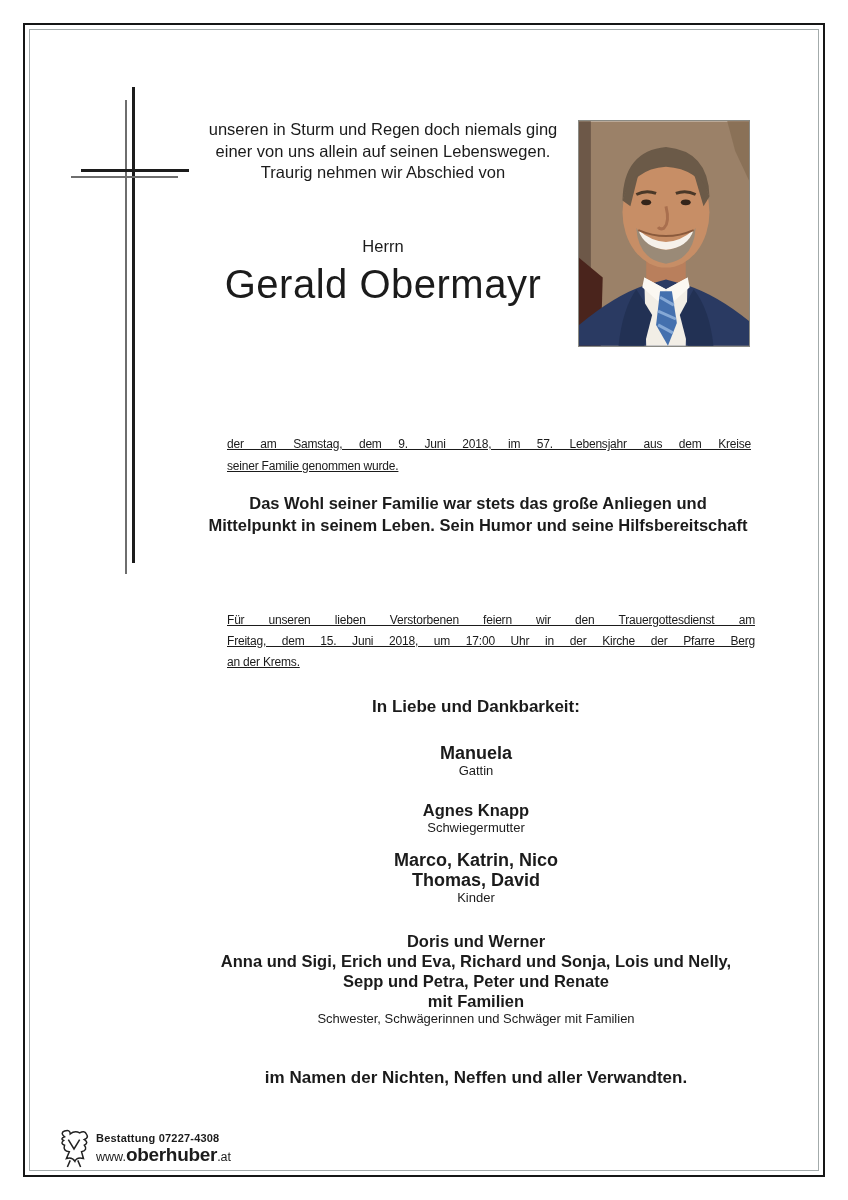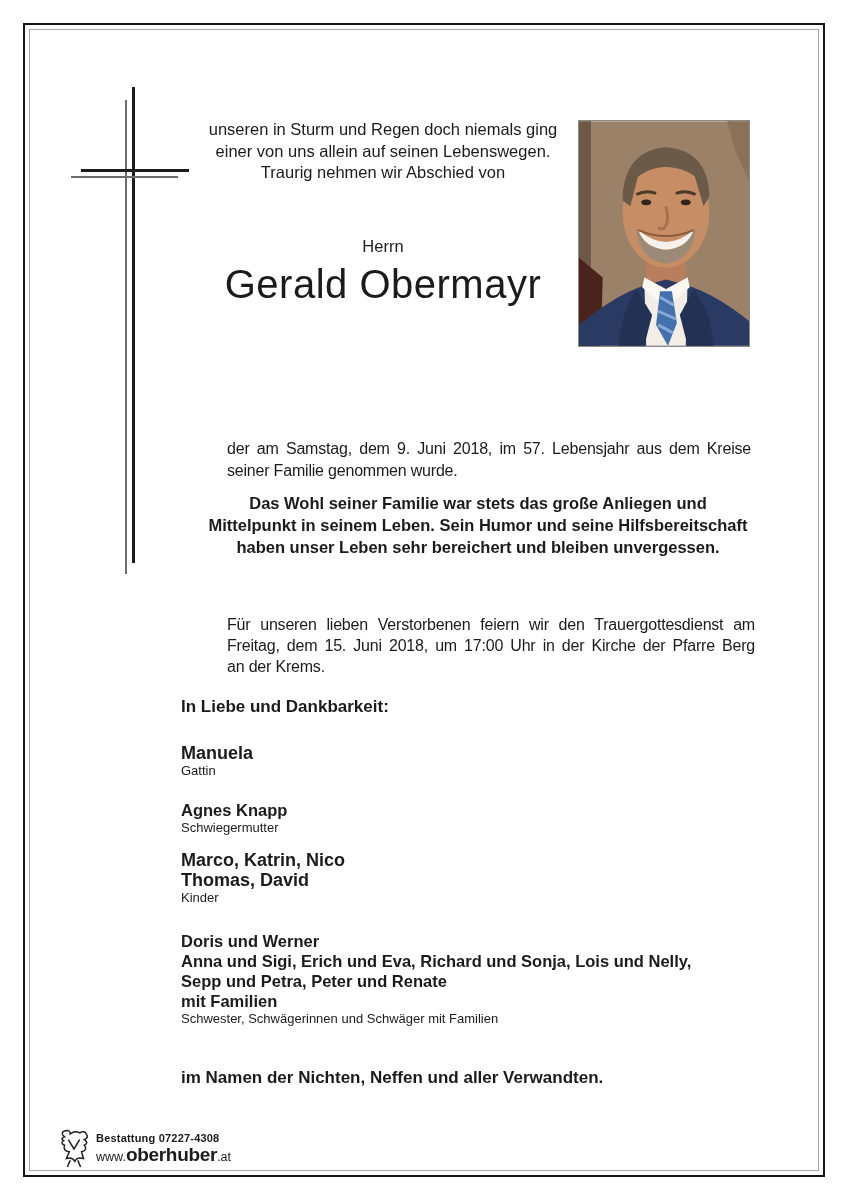--- a/index.html
+++ b/index.html
@@ -36,34 +36,35 @@
     text-align: center; font-size: 40px; font-weight: 400; letter-spacing: 0.5px;
     margin: 0;
   }
 
   .photo-frame {
     position: absolute; left: 578px; top: 120px; width: 172px; height: 227px;
     border: 1px solid #8b8b85; box-sizing: border-box; overflow: hidden;
   }
   .photo-frame svg { display: block; }
 
-  .para { position: absolute; font-size: 16px; line-height: 21.5px; letter-spacing: -0.2px; }
+  .para { position: absolute; font-size: 12px; line-height: 21.5px; letter-spacing: -0.2px; text-decoration: underline; }
   .para .jline { display: block; text-align-last: justify; text-align: justify; }
   .para .lline { display: block; text-align: left; }
 
   .death-para   { left: 227px; top: 422px; width: 524px; }
   .service-para { left: 227px; top: 598px; width: 528px; line-height: 21px; }
 
   .tribute-block {
     position: absolute; left: 148px; top: 492px; width: 660px;
     text-align: center; font-weight: 700; font-size: 16.5px; line-height: 22px; white-space: nowrap;
   }
 
   .family-block {
-    position: absolute; left: 181px; top: 697px; width: 606px;
+    position: absolute; left: 173px; top: 697px; width: 606px;
+    text-align: center;
   }
   .family-intro { font-weight: 700; font-size: 17px; line-height: 20px; }
   .family-entry .entry-name { font-weight: 700; font-size: 18px; line-height: 20px; white-space: nowrap; }
   .family-entry.small .entry-name { font-size: 16.5px; }
   .family-entry .entry-relation { font-size: 13px; line-height: 16px; }
   .entry-1 { margin-top: 26px; }
   .entry-2 { margin-top: 14px; }
   .entry-3 { margin-top: 21px; }
   .entry-4 { margin-top: 25px; }
   .family-closing { margin-top: 40px; font-weight: 700; font-size: 17px; line-height: 21px; }
@@ -144,21 +145,20 @@
   </div>
 
   <p class="para death-para">
     <span class="jline">der am Samstag, dem 9. Juni 2018, im 57. Lebensjahr aus dem Kreise</span>
     <span class="lline">seiner Familie genommen wurde.</span>
   </p>
 
   <div class="tribute-block">
     <span style="display:block">Das Wohl seiner Familie war stets das große Anliegen und</span>
     <span style="display:block">Mittelpunkt in seinem Leben. Sein Humor und seine Hilfsbereitschaft</span>
-    <span style="display:block">haben unser Leben sehr bereichert und bleiben unvergessen.</span>
   </div>
 
   <p class="para service-para">
     <span class="jline">Für unseren lieben Verstorbenen feiern wir den Trauergottesdienst am</span>
     <span class="jline">Freitag, dem 15. Juni 2018, um 17:00 Uhr in der Kirche der Pfarre Berg</span>
     <span class="lline">an der Krems.</span>
   </p>
 
   <div class="family-block">
     <div class="family-intro">In Liebe und Dankbarkeit:</div>

